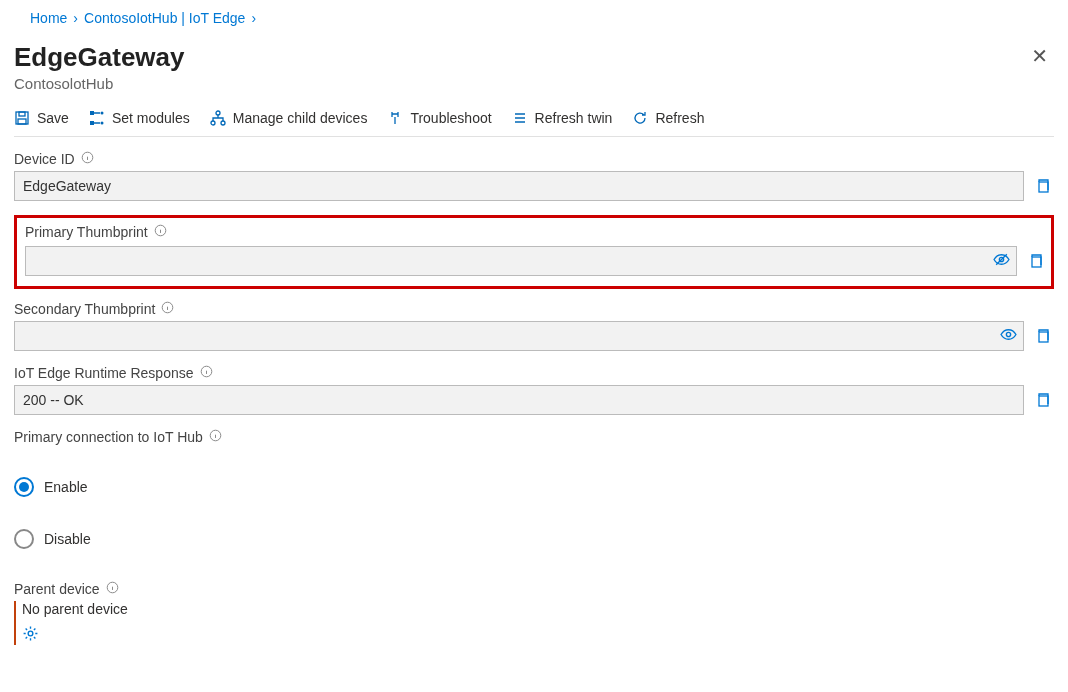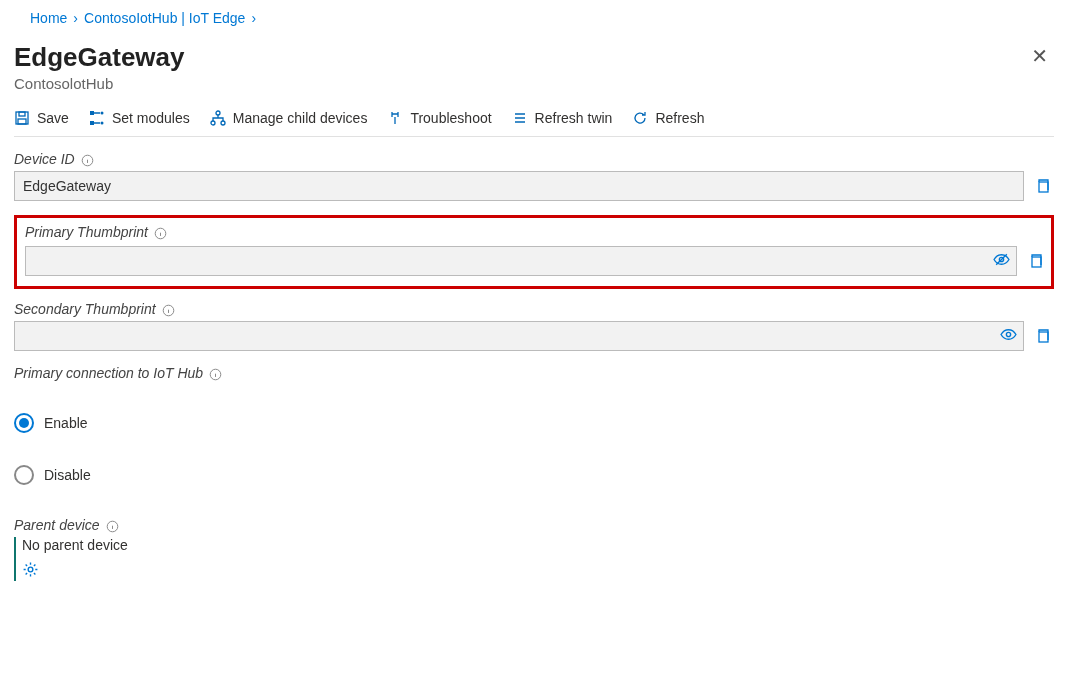--- a/index.html
+++ b/index.html
@@ -18,21 +18,21 @@
   .header-row { display: flex; align-items: flex-start; justify-content: space-between;}
   h1 { font-size: 26px; font-weight: 700; margin: 8px 0 0 0; color: #222;}
   .subtitle { color: #666; font-size: 15px; margin: 2px 0 14px 0;}
   .close-x { font-size: 20px; color: #555; cursor: pointer; padding: 10px 6px 0 0;}
   .toolbar { display: flex; align-items: flex-end; gap: 20px; padding: 4px 0 10px 0; }
   .tool { display: inline-flex; align-items: center; gap: 7px; cursor: pointer; color: #323130; }
   .tool svg { color: #0068b8; }
   .divider { height:1px; background:#e1e1e1; margin-bottom:14px;}
 
   .field-block { margin-bottom: 14px; }
-  .field-label { display:flex; align-items:flex-end; gap:6px; color:#444; font-size:14px; margin-bottom:4px;font-style:italic;}
+  .field-label { display:flex; align-items:flex-start; gap:6px; color:#444; font-size:14px; margin-bottom:4px;}
   .field-label .info { color:#888; }
 
   .field-row { display:flex; align-items: center; gap: 8px; }
   .input-box {
     flex: 1;
     background: #f2f2f2;
     border: 1px solid #bbb;
     height: 30px;
     padding: 0 8px;
     display: flex;
@@ -53,21 +53,21 @@
   .radio-group { margin-top: 10px; }
   .radio-item { display:flex; align-items:center; gap:10px; margin: 32px 0;}
   .radio-outer {
     width:20px; height:20px; border-radius:50%;
     border:2px solid #888; display:flex; align-items:center; justify-content:center;
     cursor:pointer;
   }
   .radio-outer.selected { border-color:#0078d4; }
   .radio-inner { width:10px; height:10px; border-radius:50%; background:#0078d4; }
 
-  .parent-row { border-left: 2px solid #0f766e; padding-left: 6px; margin-top:4px;}
+  .parent-row { border-left: 2px solid #c2410c; padding-left: 6px; margin-top:4px;}
   .gear { color:#0078d4; margin-top:8px; cursor:pointer;}
 </style>
 </head>
 <body>
 
 <div class="breadcrumb">
   <a href="#">Home</a>
   <span class="sep">›</span>
   <a href="#">ContosoIotHub | IoT Edge</a>
   <span class="sep">›</span>
@@ -200,20 +200,38 @@
     <div class="copy-btn">
       <svg width="16" height="16" viewBox="0 0 16 16" fill="none" stroke="currentColor" stroke-width="1.3">
           <rect x="4" y="4" width="9" height="10"></rect>
           <path d="M4 4V2h9v10"></path>
         </svg>
     </div>
   </div>
 </div>
 
 <div class="field-block">
+  <div class="field-label">
+    <span>IoT Edge Runtime Response</span>
+    <svg class="info" width="13" height="13" viewBox="0 0 16 16" fill="none" stroke="currentColor" stroke-width="1.2">
+        <circle cx="8" cy="8" r="6.5"></circle>
+        <path d="M8 7v4M8 5h0"></path>
+      </svg>
+  </div>
+  <div class="field-row">
+    <div class="input-box">
+      <span>200 -- OK</span>
+    </div>
+    <div class="copy-btn">
+      <svg width="16" height="16" viewBox="0 0 16 16" fill="none" stroke="currentColor" stroke-width="1.3">
+          <rect x="4" y="4" width="9" height="10"></rect>
+          <path d="M4 4V2h9v10"></path>
+        </svg>
+    </div>
+  </div>
 </div>
 
 <div class="field-block">
   <div class="field-label">
     <span>Primary connection to IoT Hub</span>
     <svg class="info" width="13" height="13" viewBox="0 0 16 16" fill="none" stroke="currentColor" stroke-width="1.2">
         <circle cx="8" cy="8" r="6.5"></circle>
         <path d="M8 7v4M8 5h0"></path>
       </svg>
   </div>

